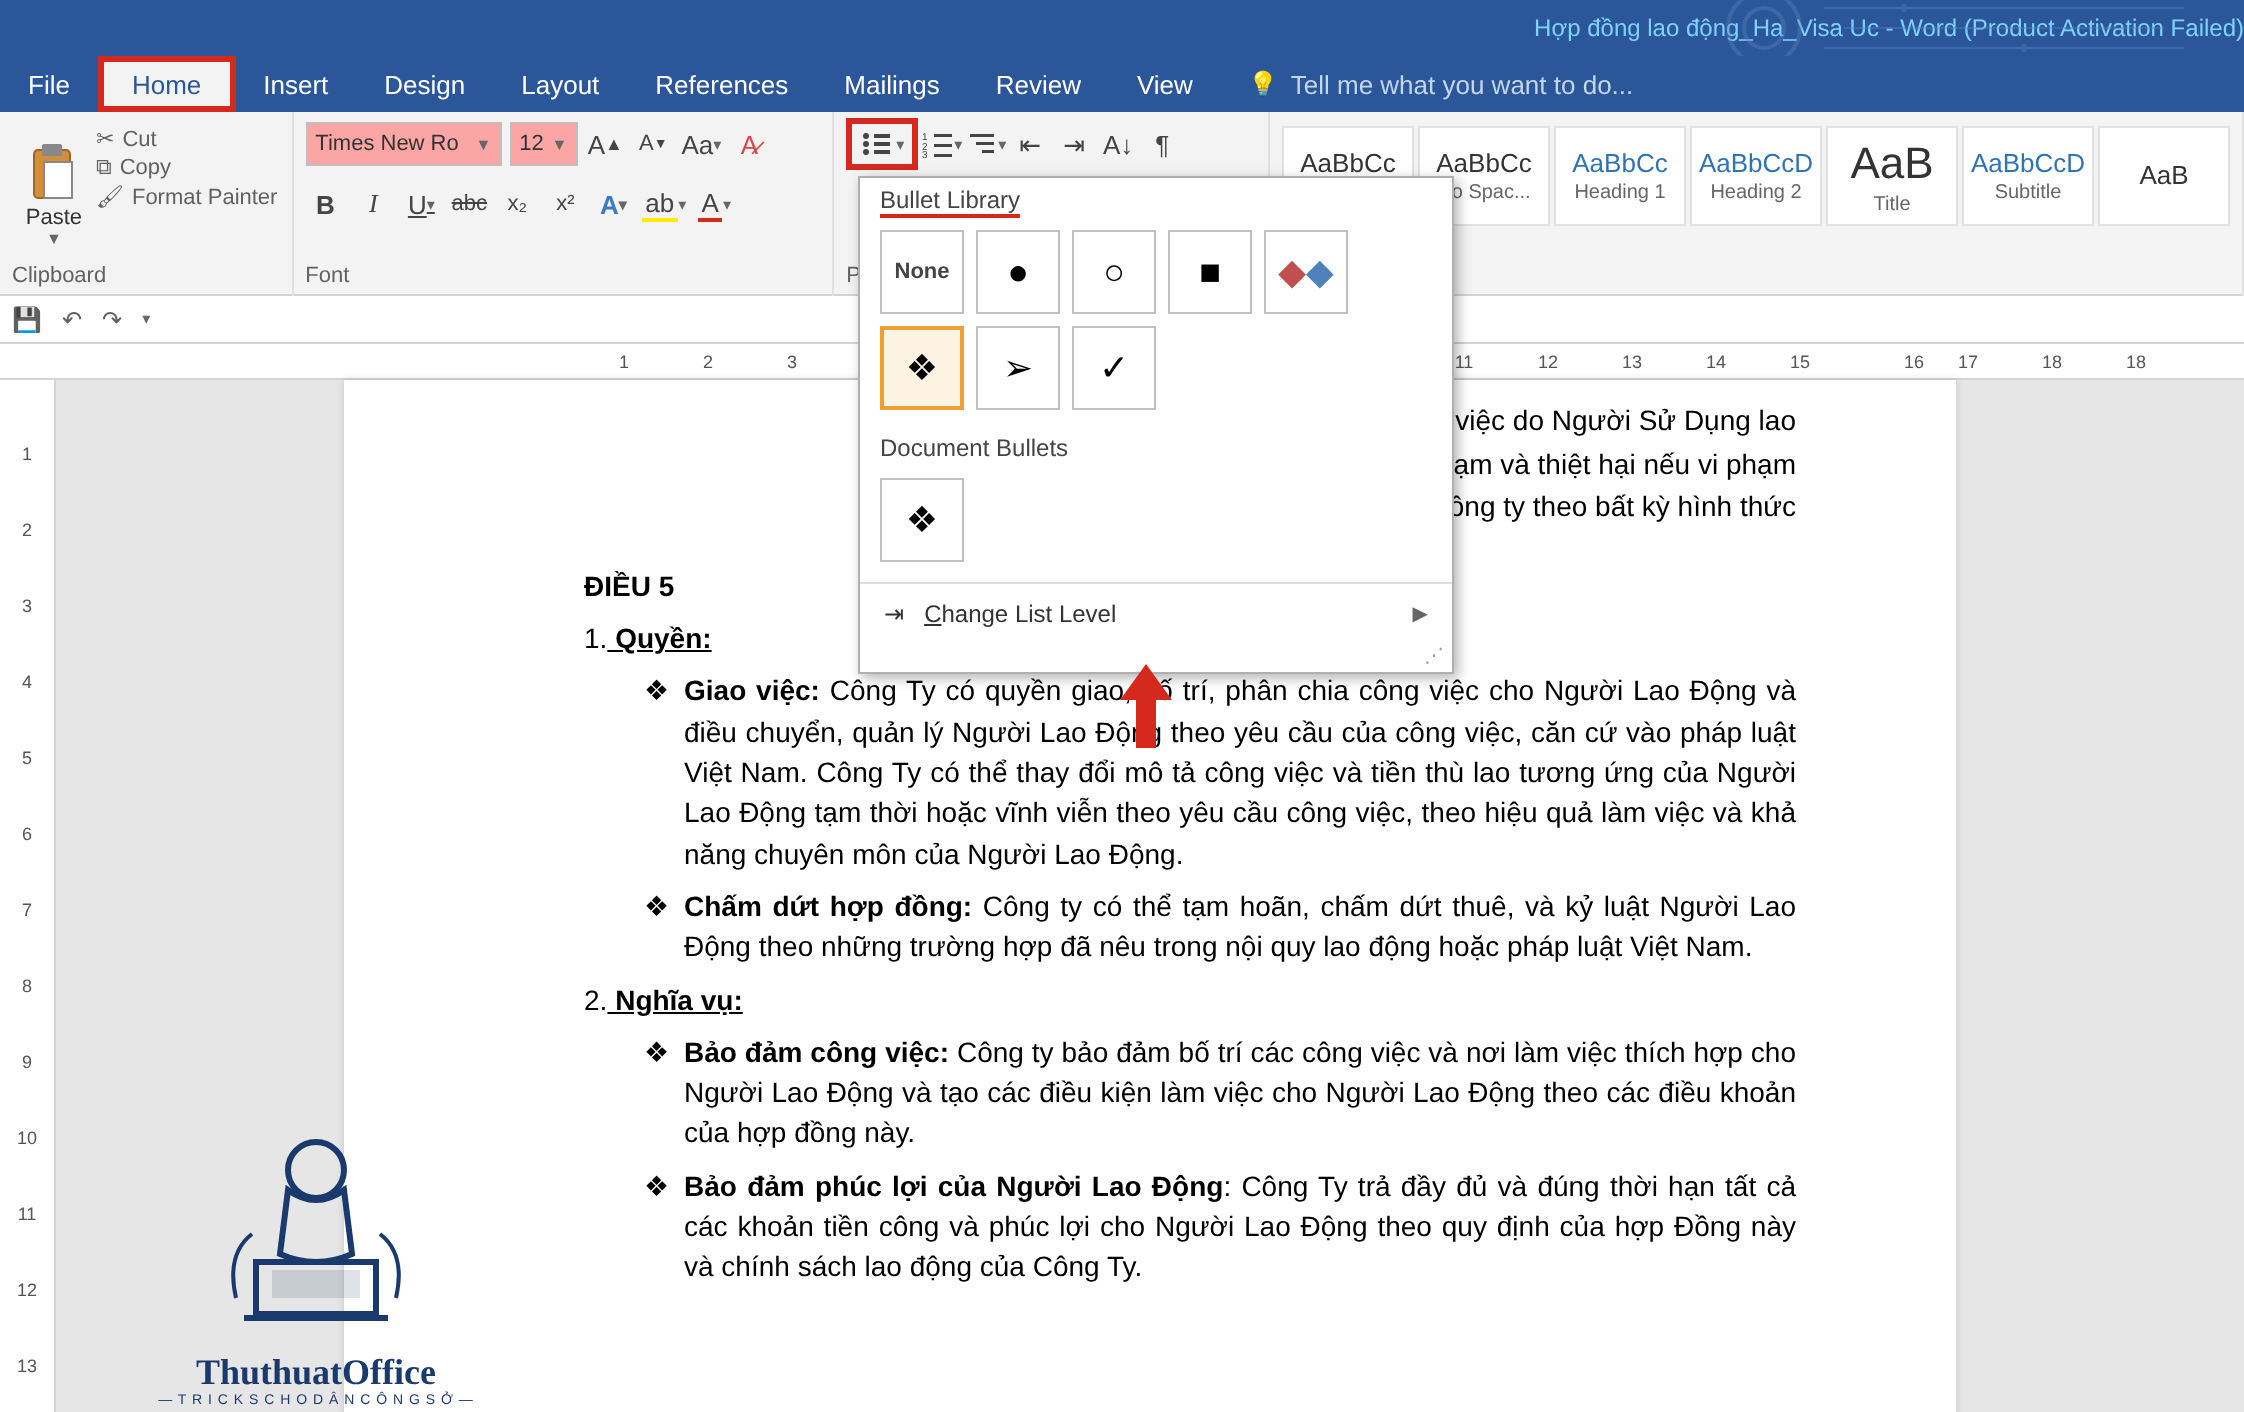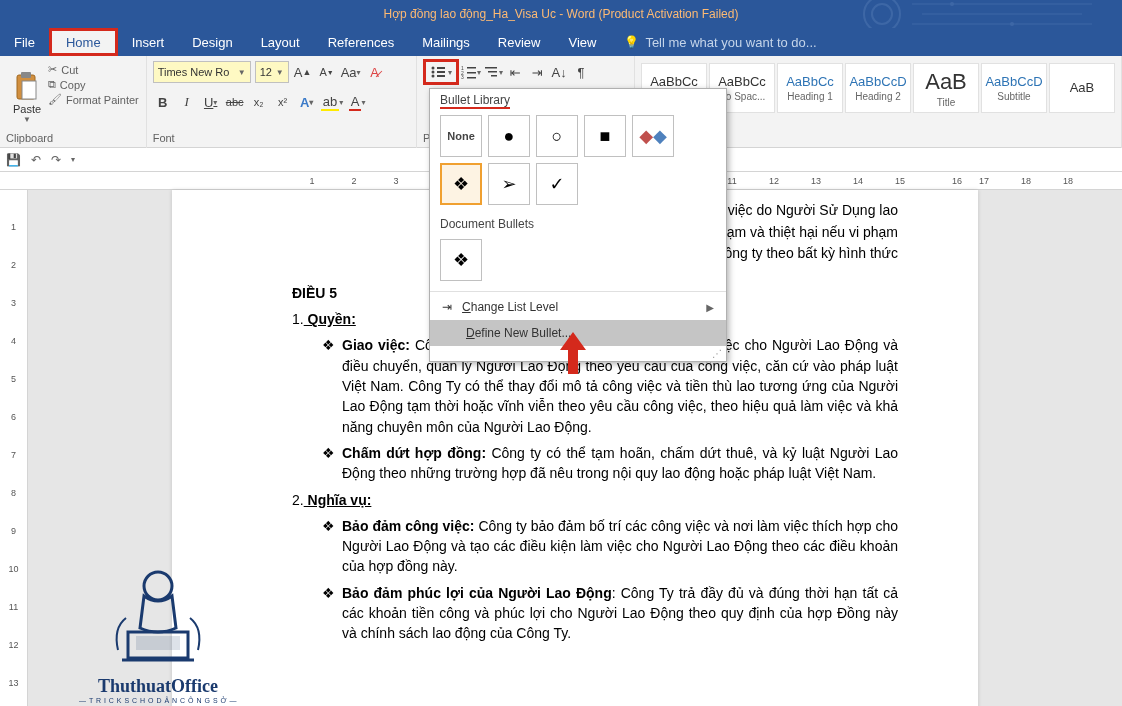--- a/index.html
+++ b/index.html
@@ -1,18 +1,18 @@
 <!DOCTYPE html>
 <html><head>
 <meta charset="utf-8">
 <style>
 * { box-sizing: border-box; margin: 0; padding: 0; font-family: "Segoe UI", Arial, sans-serif; }
 body { background: #e6e6e6; width: 1122px; height: 706px; overflow: hidden; position: relative; }
 
-.titlebar { background: #2b579a; color: #fdba74; height: 28px; display: flex; align-items: center; justify-content: center; font-size: 12px; position: relative; }
+.titlebar { background: #2b579a; color: #7dd3fc; height: 28px; display: flex; align-items: center; justify-content: flex-end; font-size: 12px; position: relative; }
 .titlebar .bg-pattern { position: absolute; right: 20px; top: 0; width: 250px; height: 28px; opacity: 0.4; }
 .titlebar .bg-pattern svg { width: 100%; height: 100%; }
 
 .menubar { background: #2b579a; color: #fff; height: 28px; display: flex; align-items: center; font-size: 13px; }
 .menubar .tab { padding: 0 14px; height: 28px; display: flex; align-items: center; cursor: pointer; }
 .menubar .tab.active { background: #f3f3f3; color: #2b579a; border: 3px solid #d4291c; }
 .menubar .tell-me { display: flex; align-items: center; gap: 6px; color: #c5d5ea; }
 .menubar .bulb { font-size: 12px; }
 
 .ribbon { background: #f3f3f3; height: 92px; display: flex; border-bottom: 1px solid #d4d4d4; }
@@ -22,21 +22,21 @@
 .clipboard { width: 148px; display: flex; }
 .clipboard .paste { display: flex; flex-direction: column; align-items: center; justify-content: center; width: 42px; padding-top: 4px; }
 .clipboard .paste-icon { width: 28px; height: 30px; }
 .clipboard .paste-label { font-size: 11px; color: #333; margin-top: 2px; }
 .clipboard .side { display: flex; flex-direction: column; gap: 2px; padding-top: 4px; font-size: 11px; color: #616161; }
 .clipboard .side div { display: flex; align-items: center; gap: 4px; }
 
 .font-group { width: 273px; }
 .font-row1 { display: flex; gap: 4px; align-items: center; height: 26px; }
 .font-row2 { display: flex; gap: 4px; align-items: center; height: 26px; margin-top: 4px; }
-.font-combo { border: 1px solid #c0c0c0; background: #fef9c3; height: 22px; display: flex; align-items: center; padding: 0 4px; font-size: 11px; color: #333; }
+.font-combo { border: 1px solid #c0c0c0; background: #fca5a5; height: 22px; display: flex; align-items: center; padding: 0 4px; font-size: 11px; color: #333; }
 .font-name { width: 98px; justify-content: space-between; }
 .font-size { width: 34px; justify-content: space-between; }
 .rb-btn { height: 22px; min-width: 20px; display: flex; align-items: center; justify-content: center; color: #444; font-size: 13px; }
 .rb-btn.small { font-size: 11px; }
 
 .para-group { width: 220px; }
 .para-row1, .para-row2 { display: flex; gap: 2px; align-items: center; height: 26px; }
 .bullets-btn { border: 3px solid #d4291c; padding: 0 4px; height: 26px; display: flex; align-items: center; gap: 2px; }
 
 .styles-group { flex: 1; }
@@ -293,24 +293,20 @@
   </div>
   <div class="section-title">Document Bullets</div>
   <div class="bullet-grid">
     <div class="bullet-cell">❖</div>
   </div>
   <hr>
   <div class="menu-item">
     <span>⇥</span>
     <span><span class="u">C</span><span>hange List Level</span></span>
     <span class="arrow">▶</span>
-  </div>
-  <div class="menu-item hover">
-    <span style="width:14px"></span>
-    <span><span class="u">D</span><span>efine New Bullet...</span></span>
   </div>
   <div class="resize">⋰</div>
 </div>
 
 <div class="red-arrow">
   <svg viewBox="0 0 30 46">
       <path d="M15 2 L28 20 L20 20 L20 44 L10 44 L10 20 L2 20 Z" fill="#d4291c"></path>
     </svg>
 </div>
 

